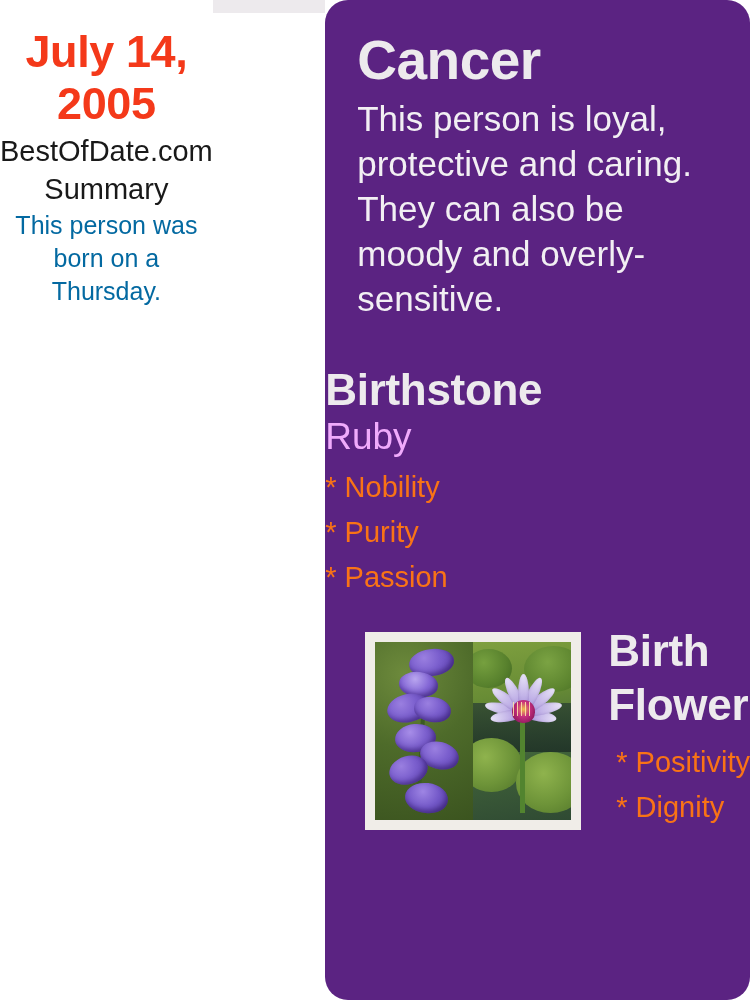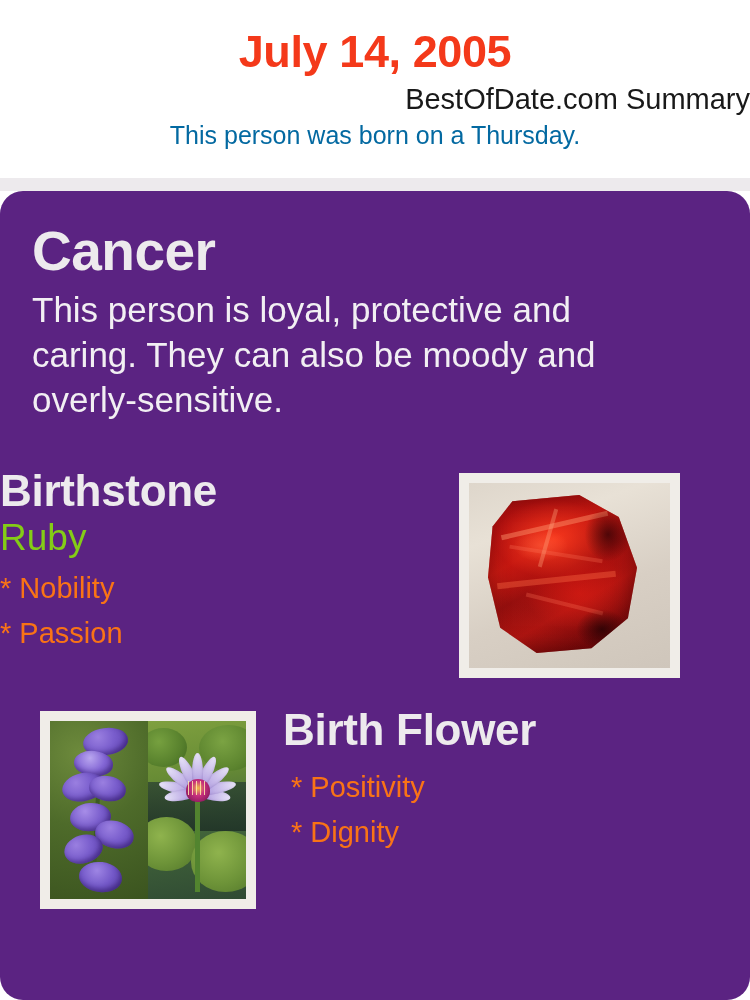--- a/index.html
+++ b/index.html
@@ -15,21 +15,20 @@
     font-family: "Liberation Sans", sans-serif;
     background: #FFFFFF;
     position: relative;
   }
 
   .page {
     width: 750px;
     height: 1000px;
     position: relative;
     display: flex;
-    flex-direction: column;
   }
 
   
   .header {
     background: #FFFFFF;
     height: 178px;
     width: 750px;
     text-align: center;
     padding-top: 26px;
   }
@@ -41,21 +40,20 @@
     line-height: 52px;
     letter-spacing: -0.4px;
   }
 
   .site-summary {
     color: #191919;
     font-size: 29px;
     font-weight: normal;
     line-height: 38px;
     margin-top: 2px;
-    text-align: right;
   }
 
   .born-line {
     color: #0369a1;
     font-size: 25px;
     font-weight: normal;
     line-height: 33px;
     margin-top: 1px;
   }
 
@@ -105,21 +103,21 @@
 
   .section-heading {
     color: #EDEAED;
     font-size: 44px;
     font-weight: bold;
     line-height: 54px;
     letter-spacing: -0.3px;
   }
 
   .section-sub {
-    color: #84cc16;
+    color: #f0abfc;
     font-size: 37px;
     font-weight: normal;
     line-height: 44px;
     margin-top: -2px;
   }
 
   .traits {
     list-style: none;
     margin-top: 6px;
   }
@@ -337,20 +335,21 @@
     <div class="zodiac-block">
       <div class="zodiac-name">Cancer</div>
       <div class="zodiac-desc">This person is loyal, protective and caring. They can also be moody and overly-sensitive.</div>
     </div>
 
     <div class="birthstone-section">
       <div class="section-heading">Birthstone</div>
       <div class="section-sub">Ruby</div>
       <ul class="traits">
         <li>* Nobility</li>
+        <li>* Purity</li>
         <li>* Passion</li>
       </ul>
 
       <div class="photo-frame ruby-frame">
         <div class="photo-inner">
           <div class="ruby-photo">
             <div class="ruby-gem">
               <div class="ruby-hl"></div>
               <div class="ruby-facet rf1"></div>
               <div class="ruby-facet rf2"></div>

